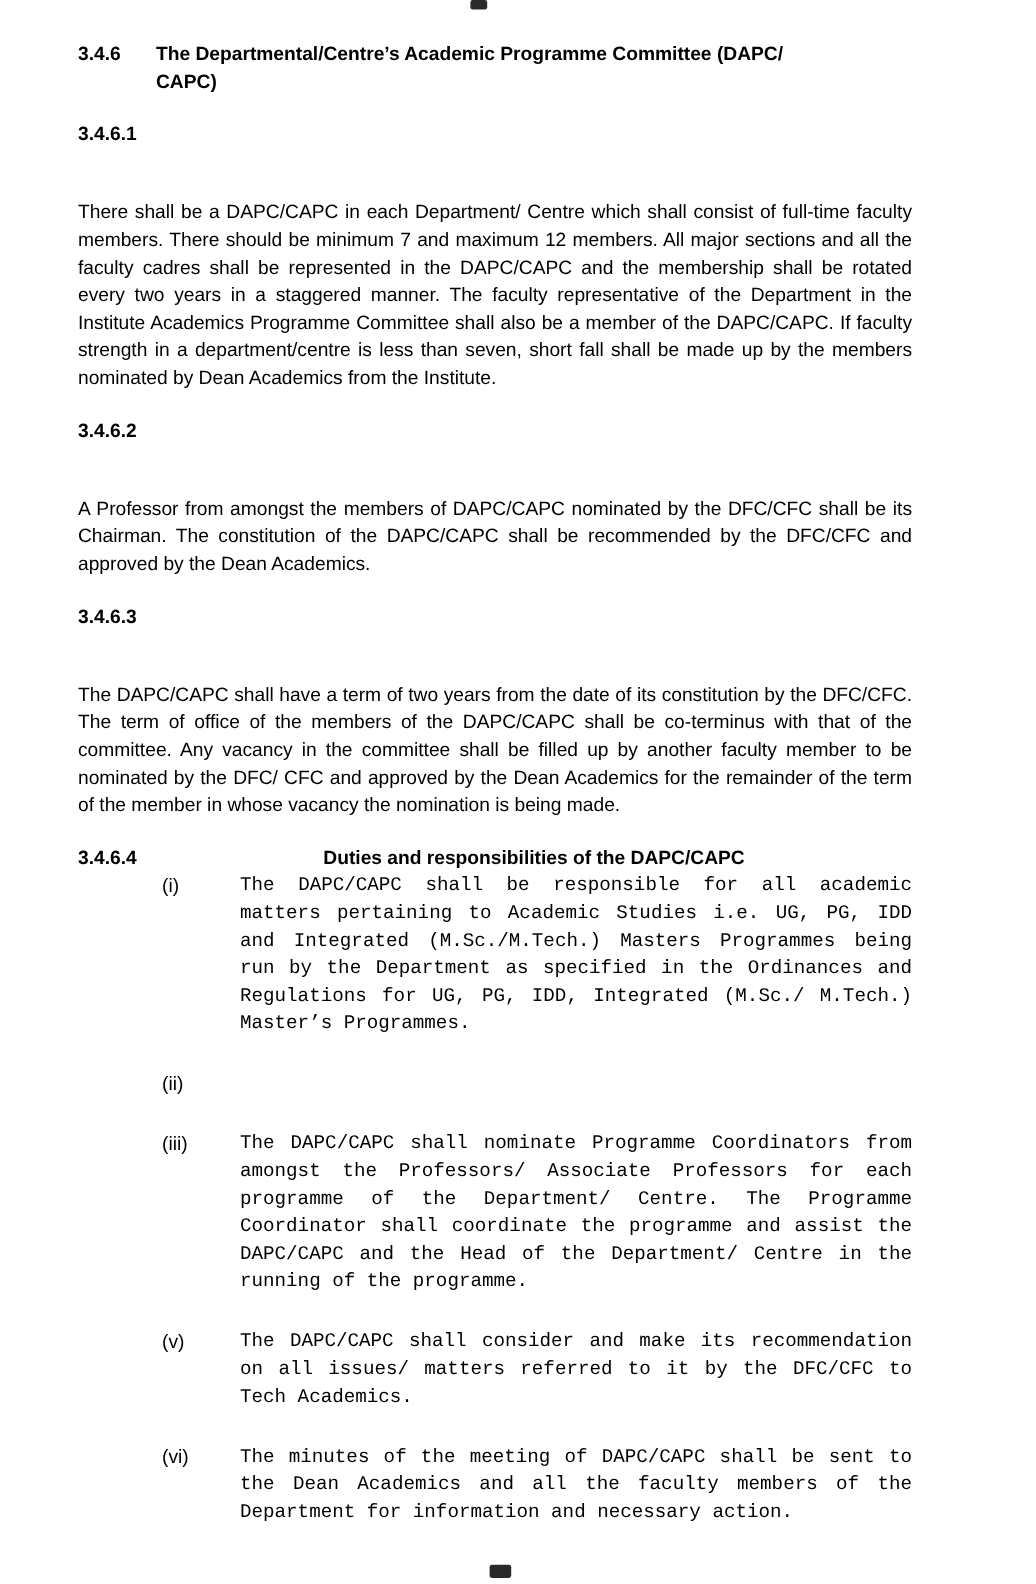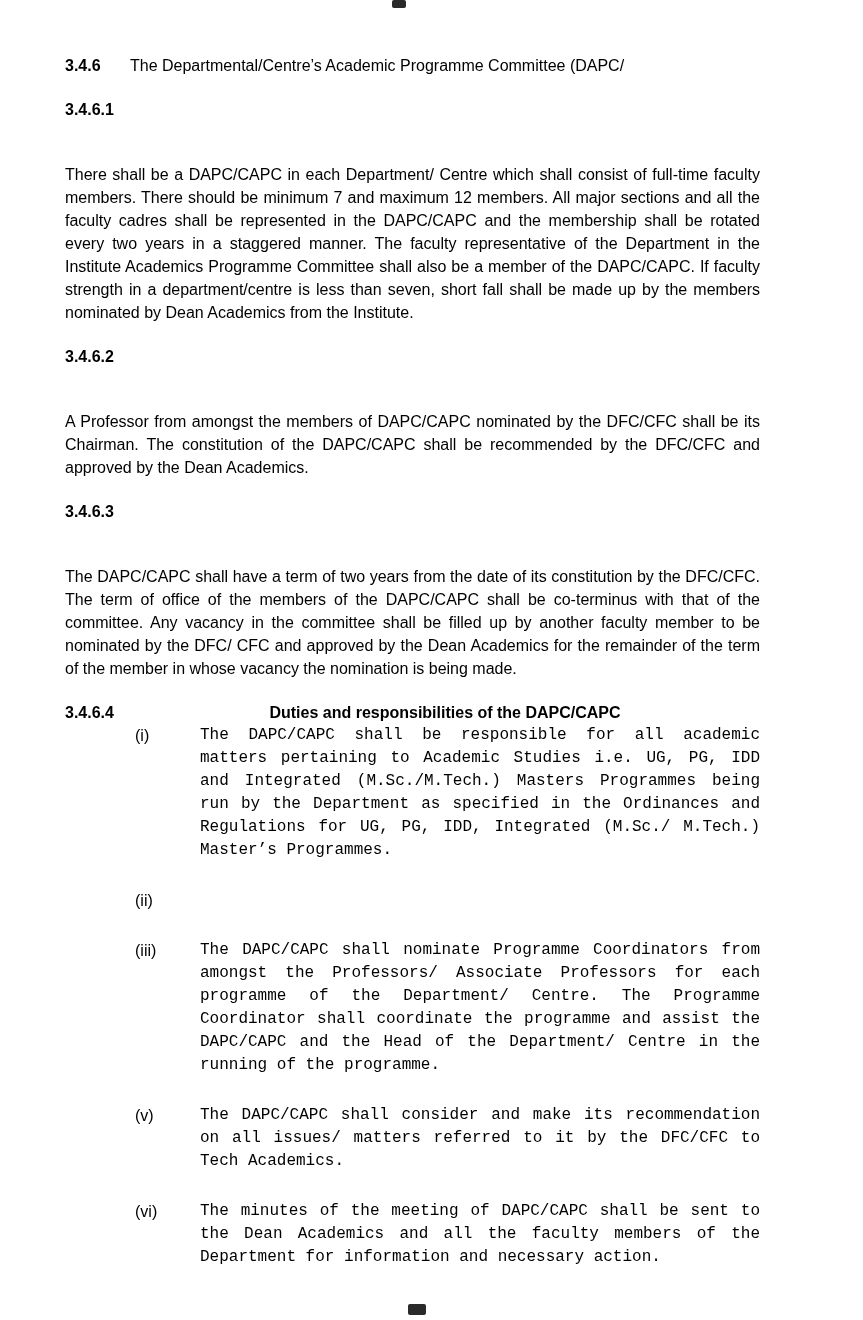--- a/index.html
+++ b/index.html
@@ -11,38 +11,38 @@
     width: 863px; height: 1320px;
     position: relative;
     overflow: hidden;
     font-family: "Liberation Sans", sans-serif;
     color: #000000;
     font-size: 16px;
     line-height: 23px;
   }
   .doc {
     position: absolute;
-    top: 54px; left: 65px;
+    top: 34px; left: 65px;
     width: 695px;
   }
   .sec-row {
     display: flex;
     align-items: flex-start;
   }
   .num-col {
     width: 65px;
     flex: 0 0 65px;
     font-weight: bold;
   }
   .text-col {
     flex: 1 1 auto;
     text-align: justify;
   }
   .heading-row { margin-bottom: 21px; }
-  .heading-row .text-col { font-weight: normal; text-align: left; }
+  .heading-row .text-col { font-weight: bold; text-align: left; }
   .heading-line { display: block; }
   .para-row { margin-bottom: 21px; flex-direction: column; }
   .subhead-row { }
   .subhead-row .text-col { font-weight: bold; text-align: center; }
   .list {
     padding-left: 70px;
   }
   .list-item {
     display: flex;
     align-items: flex-start;
@@ -75,20 +75,21 @@
 </style>
 </head>
 <body>
 
 <div class="doc">
 
   <div class="sec-row heading-row">
     <div class="num-col">3.4.6</div>
     <div class="text-col">
       <span class="heading-line">The Departmental/Centre’s Academic Programme Committee (DAPC/</span>
+      <span class="heading-line">CAPC)</span>
     </div>
   </div>
 
   <div class="sec-row para-row">
     <div class="num-col">3.4.6.1</div>
     <div class="text-col">There shall be a DAPC/CAPC in each Department/ Centre which shall consist of full-time faculty members. There should be minimum 7 and maximum 12 members. All major sections and all the faculty cadres shall be represented in the DAPC/CAPC and the membership shall be rotated every two years in a staggered manner.  The faculty representative of the Department in the Institute Academics Programme Committee shall also be a member of the DAPC/CAPC. If faculty strength in a department/centre is less than seven, short fall shall be made up by the members nominated by Dean Academics from the Institute.</div>
   </div>
 
   <div class="sec-row para-row">
     <div class="num-col">3.4.6.2</div>

